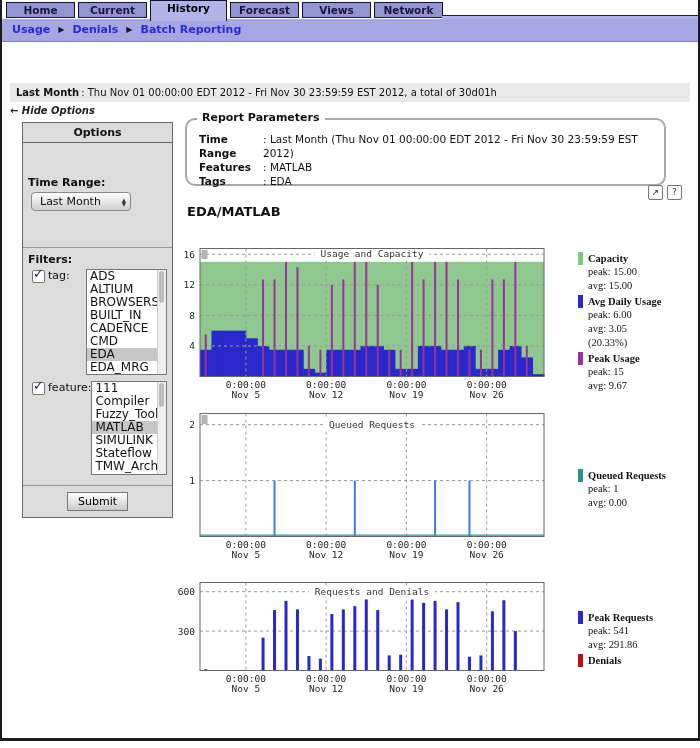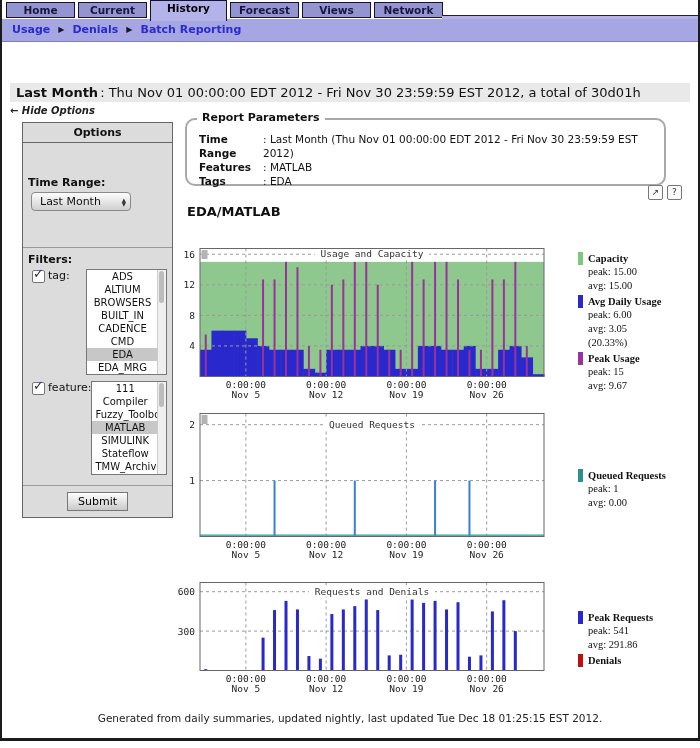--- a/index.html
+++ b/index.html
@@ -20,21 +20,21 @@
 
   
   #breadcrumb{position:absolute;top:19px;left:0;right:0;height:22px;background:#a6a6e2;
        border-bottom:1px solid #7d7dbb;line-height:22px;padding-left:10px;font-size:11px;font-weight:bold;}
   .crumb{color:#2a2ad0;cursor:pointer;}
   .crumb-sep{color:#141430;font-size:8px;margin:0 8px;vertical-align:1px;}
 
   
   #page-title{position:absolute;top:57px;left:14px;font-size:15px;font-weight:bold;}
   #datebar{position:absolute;top:83px;left:8px;right:8px;height:19px;background:#e9e9e9;
-       line-height:19px;font-size:13px;padding-left:6px;}
+       line-height:19px;font-size:10px;padding-left:6px;}
   #datebar b{margin-right:2px;}
   #hide-options{position:absolute;top:105px;left:8px;font-size:10px;font-weight:bold;
        font-style:italic;color:#222;cursor:pointer;}
 
   
   #options-panel{position:absolute;top:122px;left:20px;width:149px;background:#dcdcdc;
        border:1px solid #666;font-size:11px;}
   #options-header{text-align:center;font-weight:bold;padding:3px 8px;border-bottom:1px solid #666;}
   .panel-section{padding:4px 5px;margin-top:28px;}
   .sect-divider{border-top:1px solid #999;}
@@ -43,21 +43,21 @@
        border:1px solid #8a8a8a;border-radius:4px;display:flex;align-items:center;
        padding-left:8px;box-sizing:border-box;cursor:pointer;}
   #time-range-select .arrows{margin-left:auto;margin-right:4px;display:flex;flex-direction:column;
        font-size:5.5px;line-height:4px;color:#333;}
   .filter-row{display:flex;align-items:flex-start;margin:3px 0 6px 4px;}
   .cbx{width:11px;height:11px;background:#fff;border:1px solid #777;border-radius:2px;
        position:relative;flex:none;margin-top:1px;cursor:pointer;}
   .cbx .check{position:absolute;top:-5px;left:0px;font-size:13px;font-weight:bold;color:#20305c;}
   .cbx-label{margin:0 0 0 3px;flex:none;}
   .listbox{background:#fff;border:1px solid #777;position:relative;overflow:hidden;
-       font-size:10px;margin-left:auto;text-align:center;}
+       font-size:12px;margin-left:auto;}
   #tag-list{width:79px;height:104px;}
   #feature-list{width:96px;height:92px;}
   .list-items{padding-right:8px;}
   .list-item{line-height:13px;padding:0 3px;white-space:nowrap;cursor:pointer;}
   .list-item.selected{background:#c7c7c7;}
   .scroll-track{position:absolute;top:0;right:0;bottom:0;width:8px;background:#efefef;
        border-left:1px solid #ccc;}
   .scroll-thumb{position:absolute;top:1px;left:1px;width:5px;height:32px;background:#bcbcbc;border-radius:3px;}
   #panel-footer{border-top:1px solid #999;padding:6px 0;text-align:center;}
   #submit-btn{font-size:11px;padding:2px 10px;border:1px solid #777;border-radius:0;
@@ -405,14 +405,13 @@
         <span class="legend-label">Peak Requests</span>
       </div>
       <div class="legend-stat">peak: 541</div>
       <div class="legend-stat">avg: 291.86</div>
       <div class="legend-entry">
         <span class="swatch" style="background: rgb(187, 17, 17);"></span>
         <span class="legend-label">Denials</span>
       </div>
     </div>
 
-  <div id="footer">Generated from daily summaries, updated nightly, last updated Tue Dec 18 01:25:15 EST 2012.</div>
 </div>
 
 </body></html>

